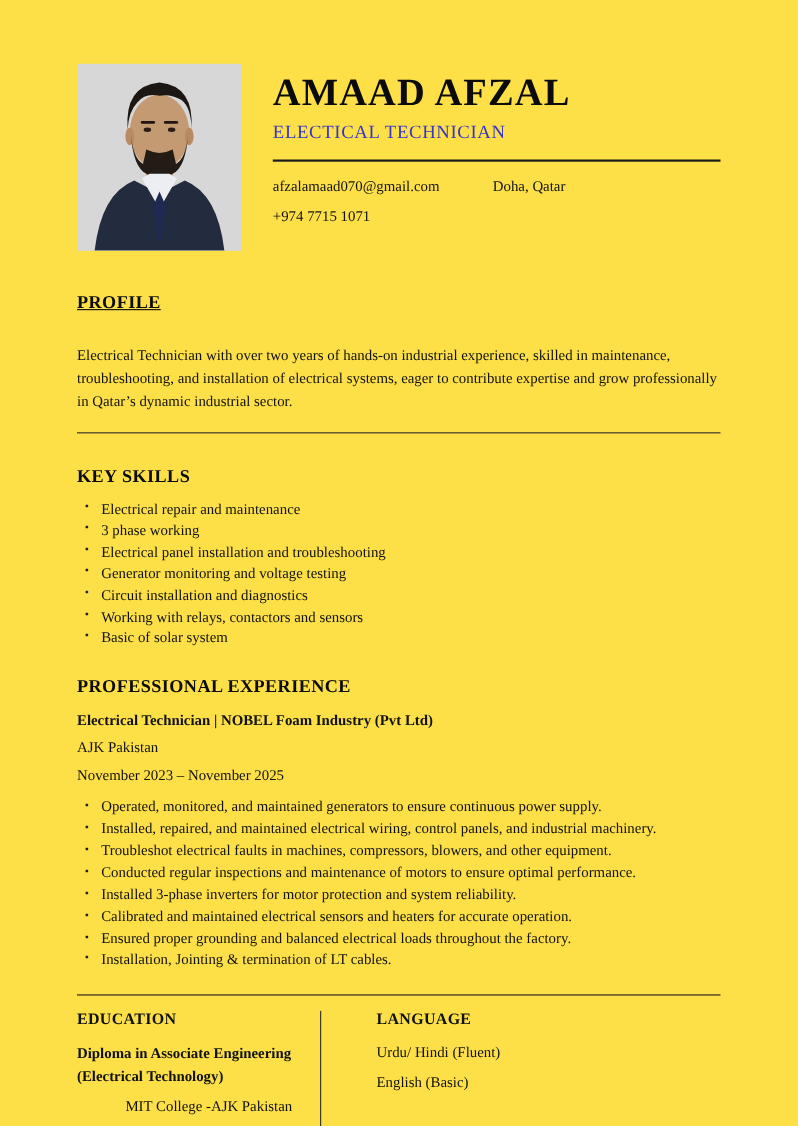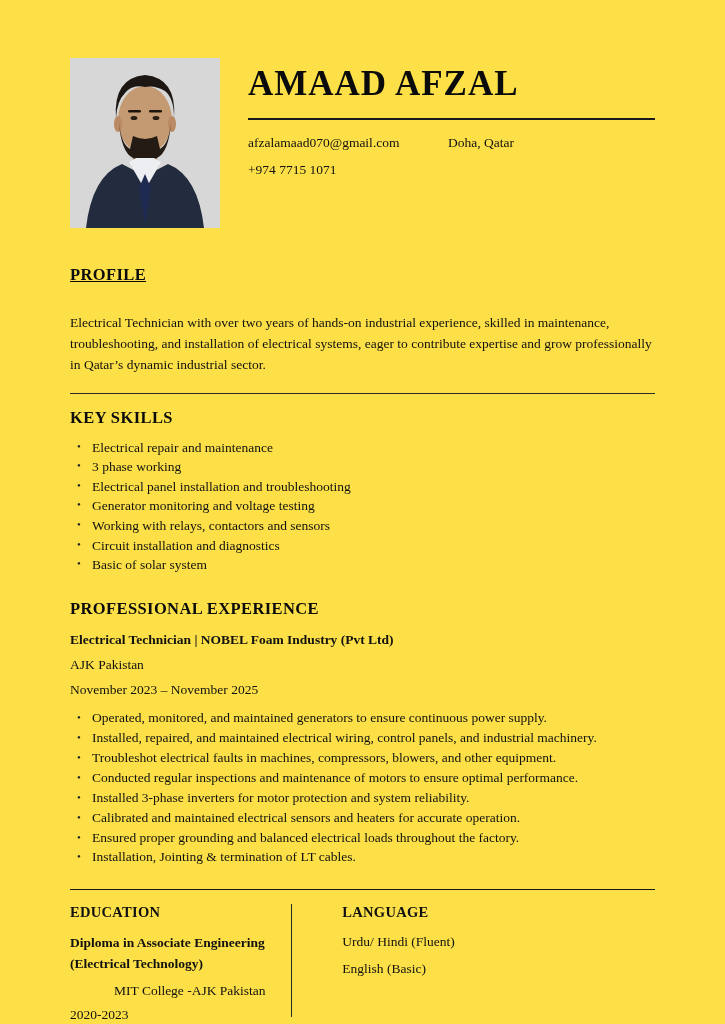--- a/index.html
+++ b/index.html
@@ -77,21 +77,21 @@
     line-height: 1.55;
     max-width: 585px;
   }
 
   .rule {
     border: 0;
     border-top: 1.2px solid #2a2a2a;
     margin-top: 17px;
   }
 
-  .skills-heading { margin-top: 14px; }
+  .skills-heading { margin-top: 29px; }
   ul.bullets {
     list-style: none;
     margin-top: 10px;
   }
   ul.bullets li {
     position: relative;
     padding-left: 22px;
     font-size: 13.5px;
     line-height: 1.45;
   }
@@ -184,20 +184,21 @@
 
         <path d="M16 170 Q22 118 52 106 L75 118 L98 106 Q128 118 134 170 Z" fill="#232c3e"></path>
 
         <path d="M59 104 L75 132 L91 104 L84 100 L66 100 Z" fill="#eceef2"></path>
 
         <path d="M75 116 L69 130 L75 166 L81 130 Z" fill="#1f2a52"></path>
       </svg>
     </div>
     <div class="header-right">
       <div class="name">AMAAD AFZAL</div>
+      <div class="job-title">ELECTICAL TECHNICIAN</div>
       <hr class="header-rule">
       <div class="contact-row">
         <span class="contact-email">afzalamaad070@gmail.com</span>
         <span class="contact-location">Doha, Qatar</span>
       </div>
       <div class="contact-phone">+974 7715 1071</div>
     </div>
   </div>
 
   <div class="content">
@@ -206,22 +207,22 @@
     <p class="profile-text">Electrical Technician with over two years of hands-on industrial experience, skilled in maintenance, troubleshooting, and installation of electrical systems, eager to contribute expertise and grow professionally in Qatar’s dynamic industrial sector.</p>
 
     <hr class="rule">
 
     <div class="section-heading skills-heading">KEY SKILLS</div>
     <ul class="bullets">
       <li>Electrical repair and maintenance</li>
       <li>3 phase working</li>
       <li>Electrical panel installation and troubleshooting</li>
       <li>Generator monitoring and voltage testing</li>
+      <li>Circuit installation and diagnostics</li>
       <li>Working with relays, contactors and sensors</li>
-      <li>Circuit installation and diagnostics</li>
       <li>Basic of solar system</li>
     </ul>
 
     <div class="section-heading exp-heading">PROFESSIONAL EXPERIENCE</div>
     <div class="exp-job">Electrical Technician | NOBEL Foam Industry (Pvt Ltd)</div>
     <div class="exp-loc">AJK Pakistan</div>
     <div class="exp-dates">November 2023 – November 2025</div>
     <ul class="bullets exp exp-bullets">
       <li>Operated, monitored, and maintained generators to ensure continuous power supply.</li>
       <li>Installed, repaired, and maintained electrical wiring, control panels, and industrial machinery.</li>

